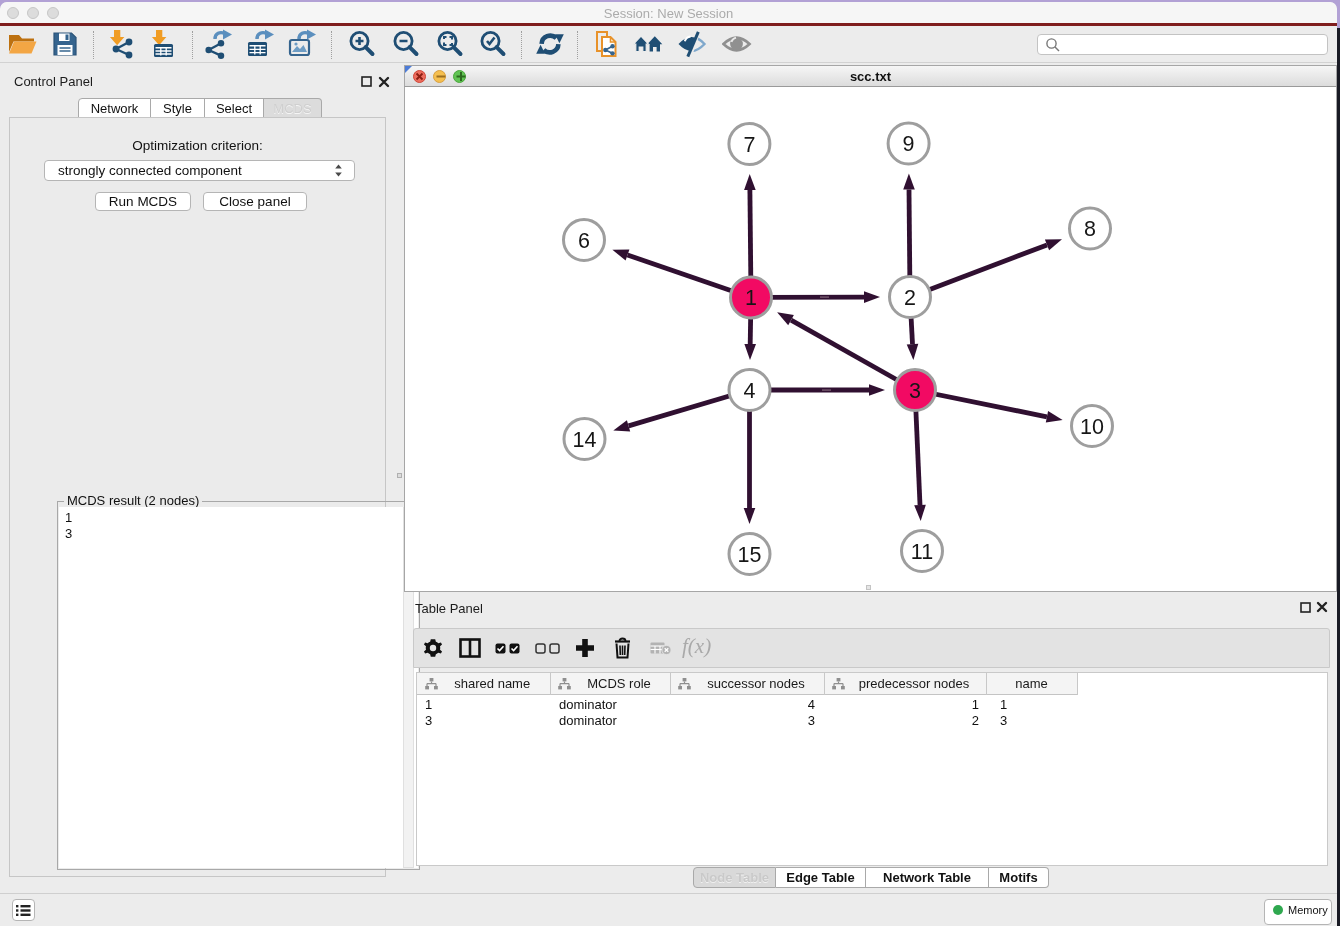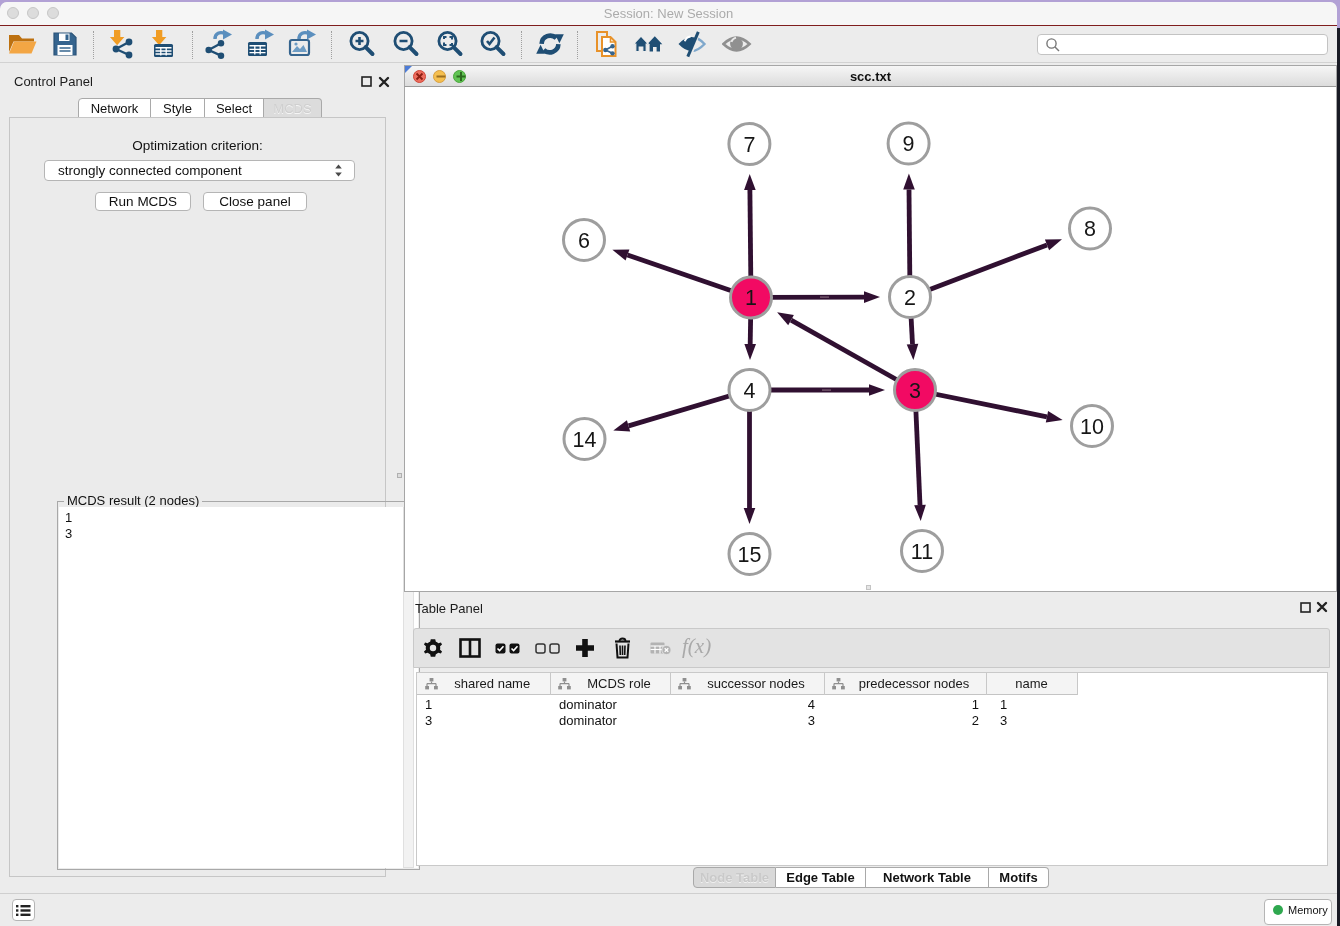--- a/index.html
+++ b/index.html
@@ -1,19 +1,19 @@
 <!DOCTYPE html>
 <html><head>
 <meta charset="utf-8">
 <style>
 * { margin:0; padding:0; box-sizing:border-box; }
 html,body { width:1340px; height:926px; overflow:hidden; }
 body { background:#b2a1d5; font-family:"Liberation Sans", sans-serif; }
 #win { position:absolute; left:0; top:2px; width:1337px; height:924px; background:#ececec; border-radius:7px 7px 0 0; overflow:hidden; }
-#titlebar { position:absolute; left:0; top:0; width:100%; height:24px; background:#f6f6f6; border-bottom:1px solid #7f1d1d; border-radius:7px 7px 0 0;padding-left:44px; }
+#titlebar { position:absolute; left:0; top:0; width:100%; height:24px; background:#f6f6f6; border-bottom:3px solid #7f1d1d; border-radius:7px 7px 0 0;padding-left:44px; }
 .tl { position:absolute; top:5px; width:12px; height:12px; border-radius:50%; background:#dcdcdc; border:1px solid #c6c6c6; }
 #apptitle { position:absolute; top:4px; left:0; width:100%; text-align:center; font-size:13px; color:#ababab; }
 #toolbar { position:absolute; left:0; top:24px; width:100%; height:37px; background:#ececec; border-bottom:1px solid #d2d2d2; }
 .tsep { position:absolute; top:5px; height:28px; width:0; border-left:1px dotted #9f9f9f; }
 .ticon { position:absolute; top:3px; }
 #searchbox { position:absolute; left:1037px; top:8px; width:291px; height:21px; background:#fff; border:1px solid #c3c3c3; border-radius:4px; }
 #main { position:absolute; left:0; top:62px; width:1340px; height:831px; background:#ececec; }
 
 #cpanel { position:absolute; left:0; top:0; width:391px; height:831px; }
 #cp-title { position:absolute; left:14px; top:10px; font-size:13px; color:#1c1c1c;text-align:right; }

